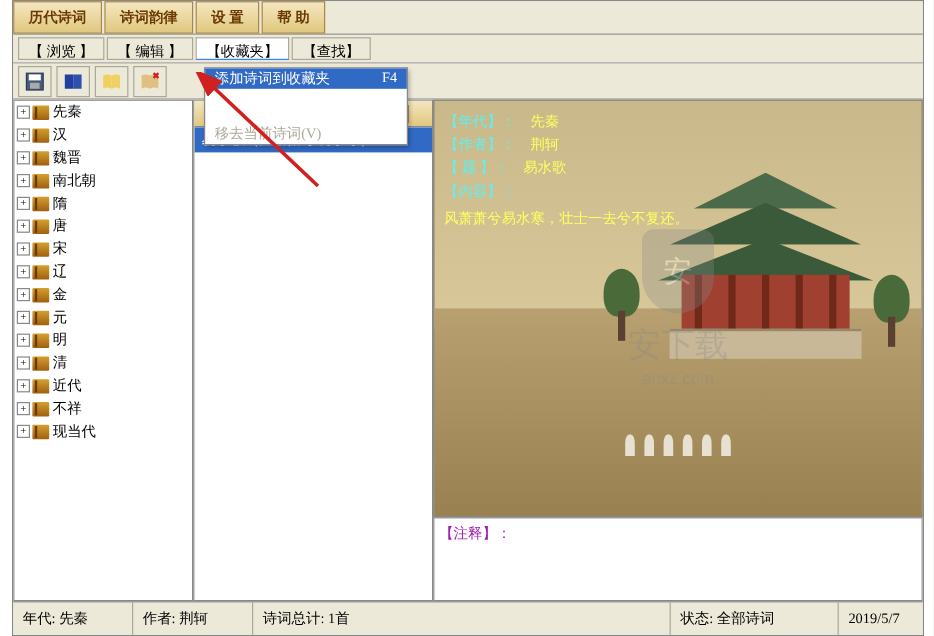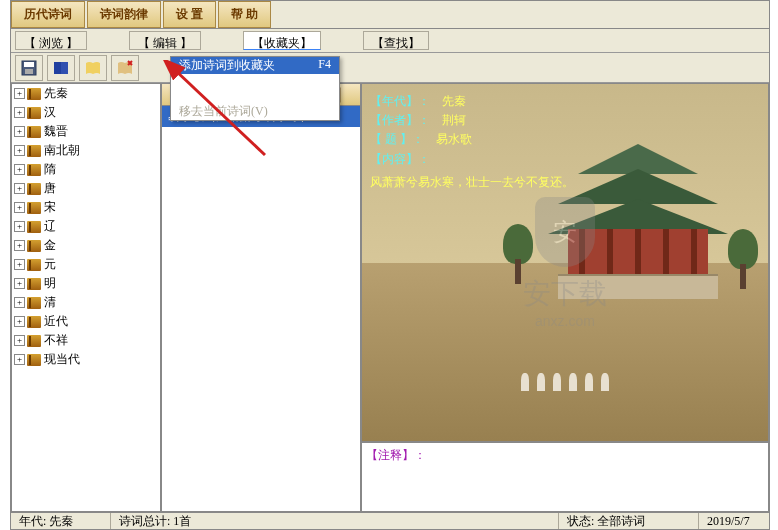--- a/index.html
+++ b/index.html
@@ -1,20 +1,20 @@
 <!DOCTYPE html>
 <html><head>
 <meta charset="utf-8">
 <style>
 * { margin: 0; padding: 0; box-sizing: border-box; font-family: "SimSun", "宋体", serif; font-size: 12px; }
 body { background: #fff; width: 778px; height: 530px; position: relative; overflow: hidden; }
 .window { position: absolute; left: 10px; top: 0; width: 760px; height: 530px; border: 1px solid #888; background: #ece9d8; display: flex; flex-direction: column; }
 .top-tabs { display: flex; height: 28px; background: #ece9d8; border-bottom: 1px solid #888; }
 .top-tab { padding: 4px 12px; border: 1px solid #aa8844; background: linear-gradient(#f5e6c0, #e0c880); color: #6b3a00; font-weight: bold; margin-right: 2px; cursor: pointer; }
-.tab-row { display: flex; height: 24px; background: #ece9d8; padding: 2px 4px; border-bottom: 1px solid #999; gap: 40px; }
+.tab-row { display: flex; height: 24px; background: #ece9d8; padding: 2px 4px; border-bottom: 1px solid #999; }
 .tab-btn { padding: 3px 8px; border: 1px solid #aca899; background: #ece9d8; margin-right: 2px; cursor: pointer; }
 .tab-btn.active { background: #fff; border-bottom: 1px solid #3b82f6; }
 .toolbar { display: flex; height: 30px; background: #ece9d8; border-bottom: 1px solid #999; align-items: center; gap: 4px; padding: 0 4px; }
 .tool-btn { width: 28px; height: 26px; border: 1px solid #aca899; background: #ece9d8; display: flex; align-items: center; justify-content: center; cursor: pointer; }
 .content { flex: 1; display: flex; overflow: hidden; }
 .tree-panel { width: 150px; background: #fff; border: 1px solid #888; overflow: auto; }
 .tree-item { display: flex; align-items: center; padding: 1px 2px; cursor: pointer; white-space: nowrap; }
 .expander { width: 11px; height: 11px; border: 1px solid #888; display: inline-flex; align-items: center; justify-content: center; font-size: 9px; line-height: 1; margin-right: 2px; background: #fff; }
 .book-icon { width: 14px; height: 12px; background: linear-gradient(#d4a030, #a06010); border-radius: 1px; margin-right: 3px; position: relative; }
 .book-icon::before { content: ''; position: absolute; left: 2px; top: 1px; width: 2px; height: 10px; background: #6b3a00; }
@@ -43,21 +43,21 @@
 .foliage { position: absolute; top: 0; left: 0; width: 30px; height: 40px; background: #4a6a3a; border-radius: 50% 50% 40% 40%; }
 .people { position: absolute; bottom: 50px; left: 50%; transform: translateX(-50%); display: flex; gap: 8px; }
 .person { width: 8px; height: 18px; background: #e8e0d0; border-radius: 40% 40% 0 0; }
 .poem-text { position: absolute; left: 8px; top: 8px; right: 8px; color: #60f0f0; line-height: 1.6; font-size: 13px; z-index: 2; }
 .poem-row { display: flex; }
 .poem-label { color: #60f0f0; }
 .poem-val { color: #ffff60; margin-left: 12px; }
 .poem-body { color: #ffff60; margin-top: 4px; }
 .notes-panel { height: 70px; background: #fff; border: 1px solid #888; padding: 4px; }
 .notes-label { color: #a21caf; }
-.status-bar { height: 17px; background: #ece9d8; border-top: 1px solid #888; display: flex; align-items: center; font-size: 12px; }
+.status-bar { height: 28px; background: #ece9d8; border-top: 1px solid #888; display: flex; align-items: center; font-size: 12px; }
 .status-cell { padding: 0 8px; border-right: 1px solid #aca899; height: 100%; display: flex; align-items: center; }
 .dropdown-menu { position: absolute; left: 170px; top: 56px; width: 170px; background: #fff; border: 1px solid #888; box-shadow: 2px 2px 4px rgba(0,0,0,0.3); z-index: 100; }
 .menu-item { padding: 0 8px; display: flex; justify-content: space-between; cursor: pointer; }
 .menu-item.highlight { background: #316ac5; color: #fff; }
 .menu-item.disabled { color: #aca899; margin-top: 29px; }
 .arrow-annotation { position: absolute; left: 155px; top: 60px; width: 120px; height: 100px; z-index: 200; pointer-events: none; }
 .watermark { position: absolute; left: 50%; top: 50%; transform: translate(-50%, -50%); z-index: 5; opacity: 0.3; text-align: center; pointer-events: none; }
 .wm-shield { width: 60px; height: 70px; background: #888; border-radius: 10px 10px 30px 30px; margin: 0 auto 8px; display: flex; align-items: center; justify-content: center; color: #fff; font-size: 24px; }
 .wm-text { font-size: 28px; color: #888; font-family: Arial; }
 .wm-sub { font-size: 14px; color: #888; font-family: Arial; }
@@ -272,20 +272,21 @@
       </div>
       <div class="notes-panel">
         <span class="notes-label">【注释】：</span>
       </div>
     </div>
 
   </div>
 
   <div class="status-bar">
     <div class="status-cell" style="width:100px">年代: 先秦</div>
+    <div class="status-cell" style="width:100px">作者: 荆轲</div>
     <div class="status-cell" style="flex:1">诗词总计: 1首</div>
     <div class="status-cell" style="width:140px">状态: 全部诗词</div>
     <div class="status-cell" style="width:70px;border-right:none">2019/5/7</div>
   </div>
 
 </div>
 
 <div class="dropdown-menu">
   <div class="menu-item highlight">
     <span>添加诗词到收藏夹</span>

